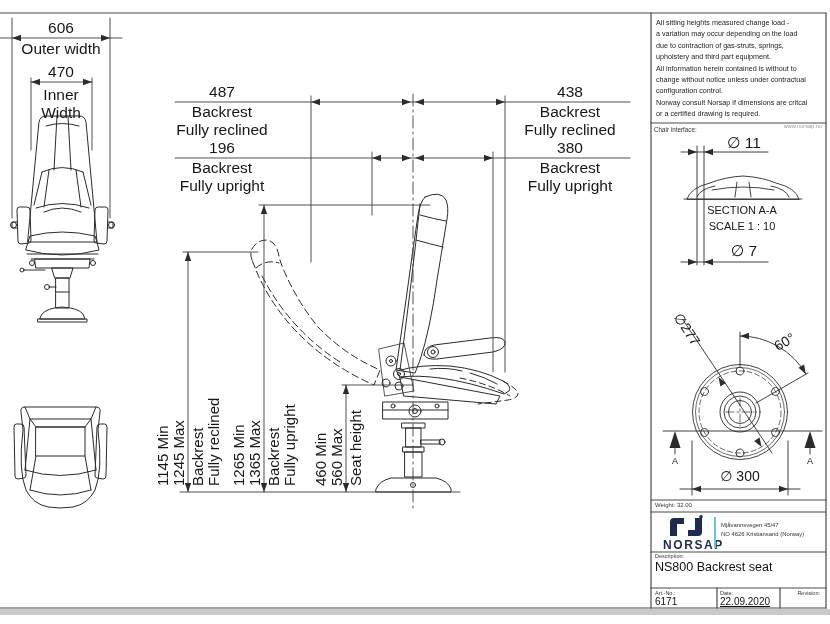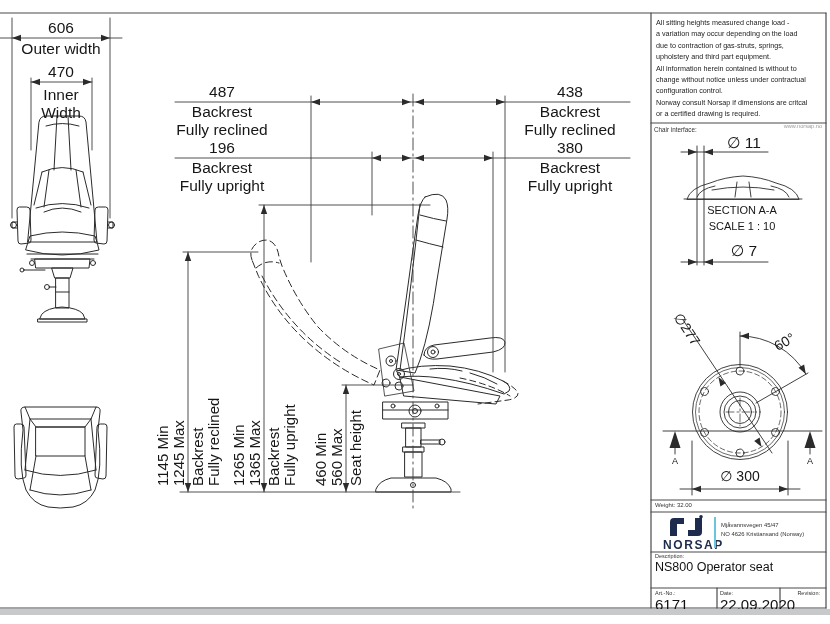--- a/index.html
+++ b/index.html
@@ -17,21 +17,21 @@
   .notes{left:656px;top:17px;width:166px;font-size:7.2px;line-height:11.4px;color:#222;}
   .notes .web{display:block;text-align:right;font-size:5.6px;color:#9a9a9a;margin-top:1px;}
   .ciLbl{left:654px;top:126px;font-size:6.3px;color:#333;}
   .tbWeight{left:655px;top:502px;font-size:6px;color:#333;}
   .brand{left:663px;top:538px;font-size:12px;font-weight:bold;letter-spacing:1.6px;color:#1d2b4e;}
   .blueBar{left:714px;top:517px;width:2px;height:31px;}
   .addr{left:721px;top:521px;font-size:5.9px;line-height:8.5px;color:#333;}
   .descLbl{left:655px;top:553px;font-size:5.5px;color:#333;}
   .descVal{left:655px;top:560px;font-size:12.5px;color:#111;}
   .cellLbl{font-size:5.5px;color:#333;}
-  .cellVal{font-size:15px;color:#111;}
+  .cellVal{font-size:10px;color:#111;}
   .artLbl{left:655px;top:590px;} .artVal{left:655px;top:596px;}
   .dateLbl{left:720px;top:590px;} .dateVal{left:720px;top:596px;text-decoration:underline;}
   .revLbl{left:770px;top:590px;width:50px;text-align:right;}
   .revVal{left:770px;top:596px;width:50px;text-align:right;padding-left:34px;}
   .grayStrip{left:0;top:609px;width:830px;height:6px;background:#c7c9ca;}
 </style>
 </head>
 <body>
 
 <div class="stage">
@@ -309,21 +309,21 @@
   <circle cx="34" cy="1.8" r="1.8" fill="#1d2b4e"></circle>
 </svg>
 <div class="ov brand">NORSAP</div>
 <div class="ov blueBar" style="background: rgb(108, 197, 222);"></div>
 <div class="ov addr">
   <div>Mjåvannsvegen 45/47</div>
   <div>NO 4626  Kristiansand (Norway)</div>
 </div>
 
 <div class="ov descLbl">Description:</div>
-<div class="ov descVal">NS800 Operator seat</div>
+<div class="ov descVal">NS800 Backrest seat</div>
 
 <div class="ov cellLbl artLbl">Art.-No.:</div>
 <div class="ov cellVal artVal">6171</div>
 <div class="ov cellLbl dateLbl">Date:</div>
 <div class="ov cellVal dateVal">22.09.2020</div>
 <div class="ov cellLbl revLbl">Revision:</div>
 <div class="ov cellVal revVal">A 4</div>
 
 <div class="ov grayStrip"></div>
 

